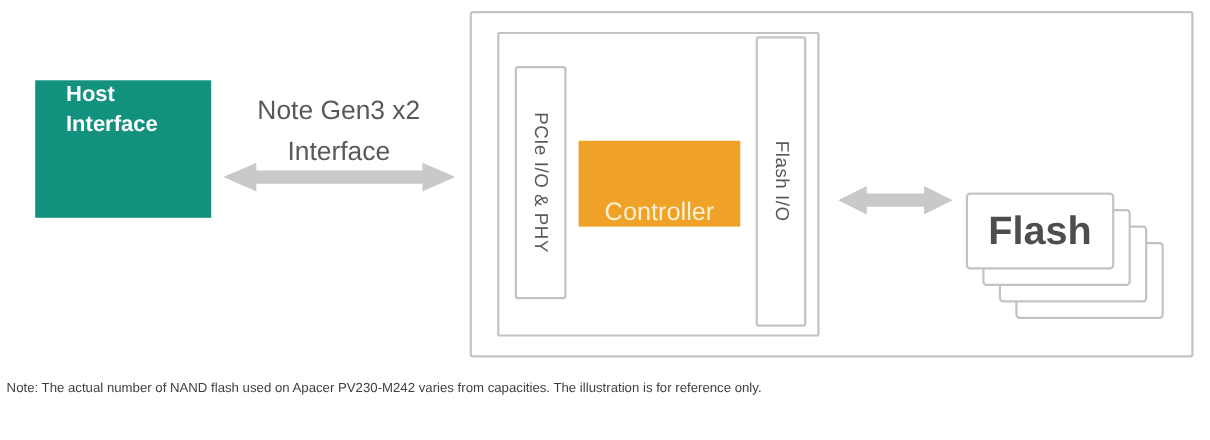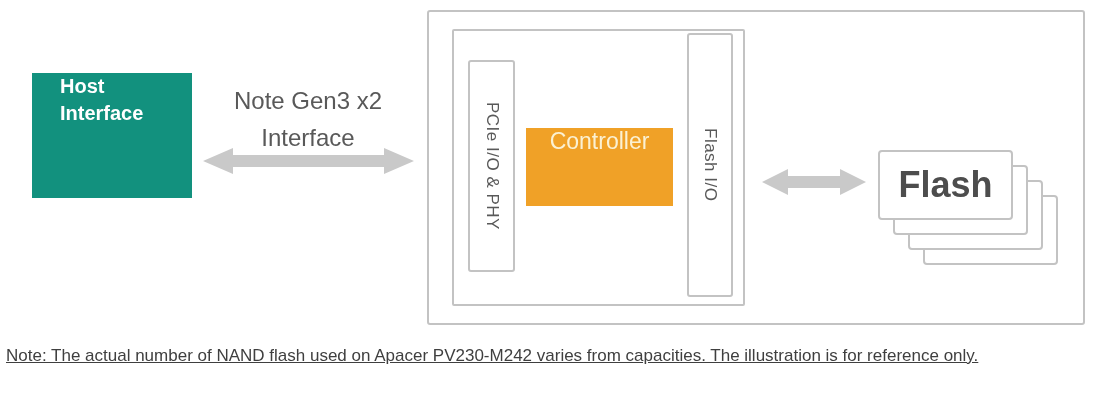--- a/index.html
+++ b/index.html
@@ -70,47 +70,48 @@
     color: var(--label-gray, #595959);
     font-size: 17px; letter-spacing: 0.5px; white-space: nowrap;
   }
   #pcie-io-phy { left: 468px; top: 60px; width: 47px; height: 212px; }
   #flash-io    { left: 687px; top: 33px; width: 46px; height: 264px; }
 
   
   .controller-box {
     position: absolute; left: 526px; top: 128px; width: 147px; height: 78px;
     background: var(--orange, #F0A127);
-    display: flex; align-items: flex-start; justify-content: center;
+    display: flex; align-items: flex-end; justify-content: center;
     color: var(--controller-text, #FBF1D3);
     font-size: 23px;
   }
 
   
   .flash-card {
     position: absolute; width: 135px; height: 70px;
     background: #FFFFFF;
     border: 2px solid var(--border-gray, #C3C3C3);
     border-radius: 4px;
+    margin-top: 25px;
   }
   #flash-card-4 { left: 923px; top: 195px; z-index: 1; }
   #flash-card-3 { left: 908px; top: 180px; z-index: 2; }
   #flash-card-2 { left: 893px; top: 165px; z-index: 3; }
   #flash-card-1 {
     left: 878px; top: 150px; z-index: 4;
     display: flex; align-items: center; justify-content: center;
     color: var(--flash-text, #4D4D4D);
     font-size: 36px; font-weight: bold;
   }
 
   
   .note-text {
     position: absolute; left: 6px; top: 344px; width: 1088px;
     color: var(--note-color, #3F3F3F);
-    font-size: 17px; line-height: 1.42; text-decoration: underline;
+    font-size: 12px; line-height: 1.42;
   }
 </style>
 </head>
 <body>
 
 <div class="stage">
 
   <div class="host-box">
     <span>Host</span>
     <span>Interface</span>

